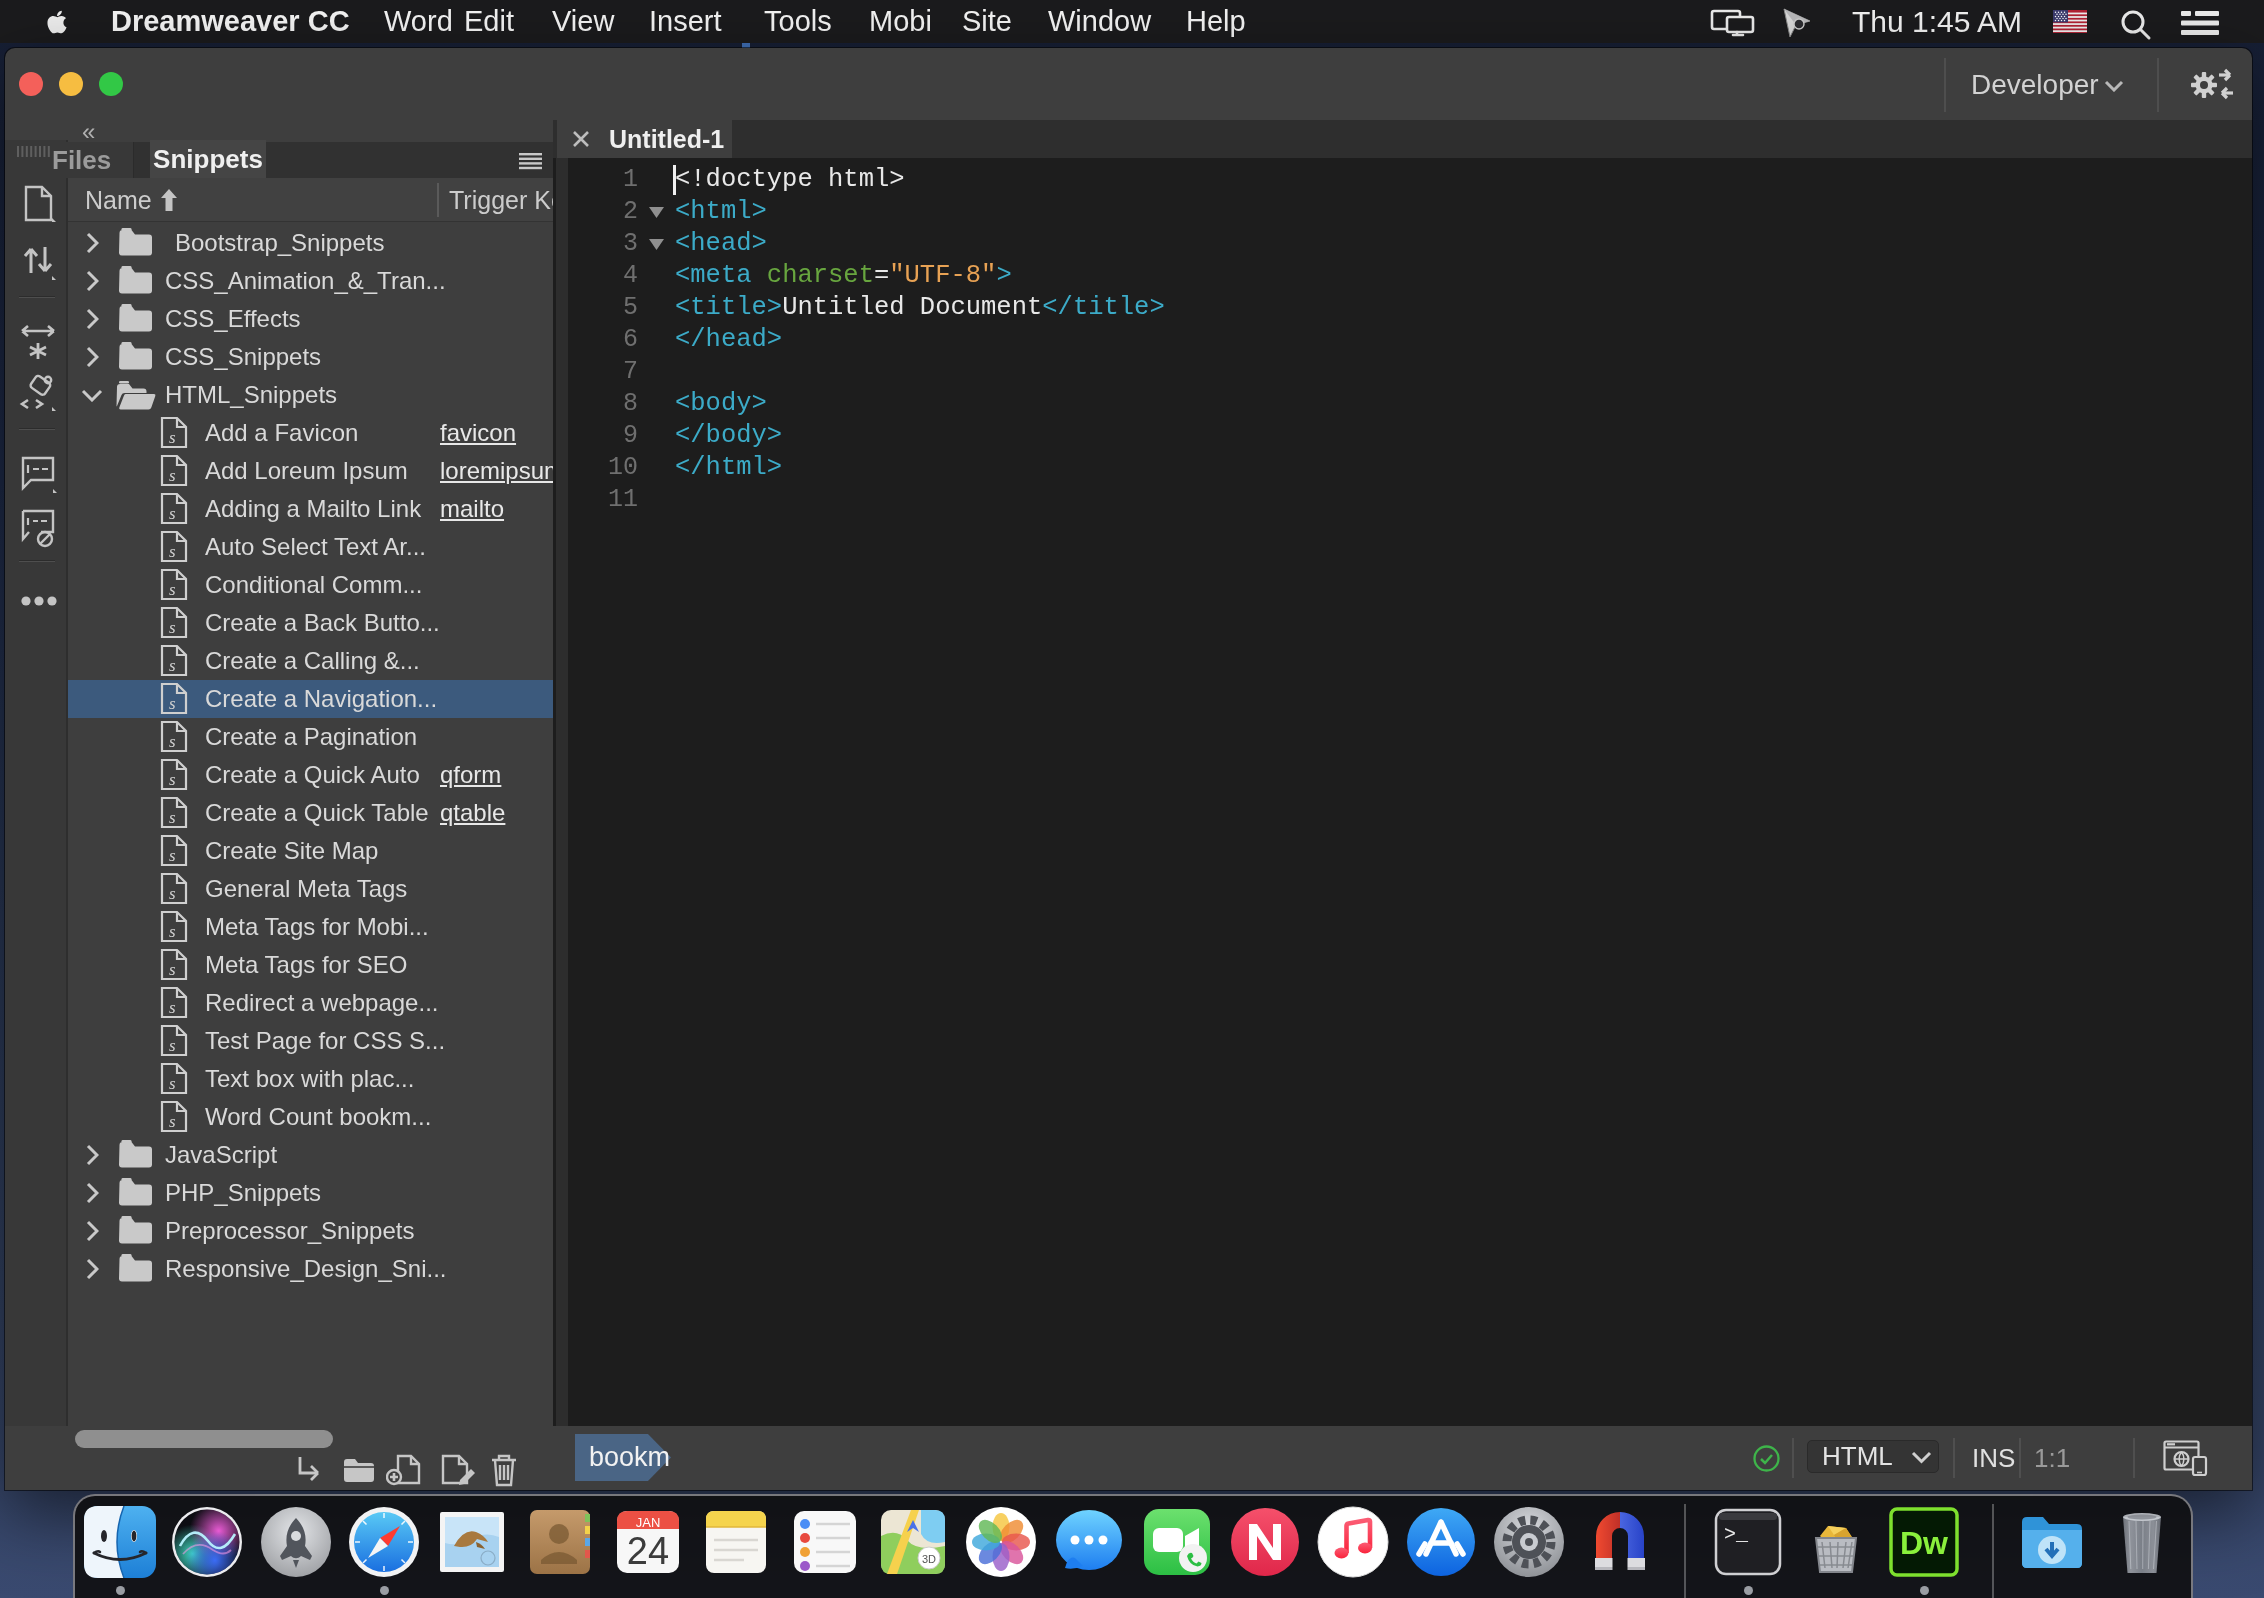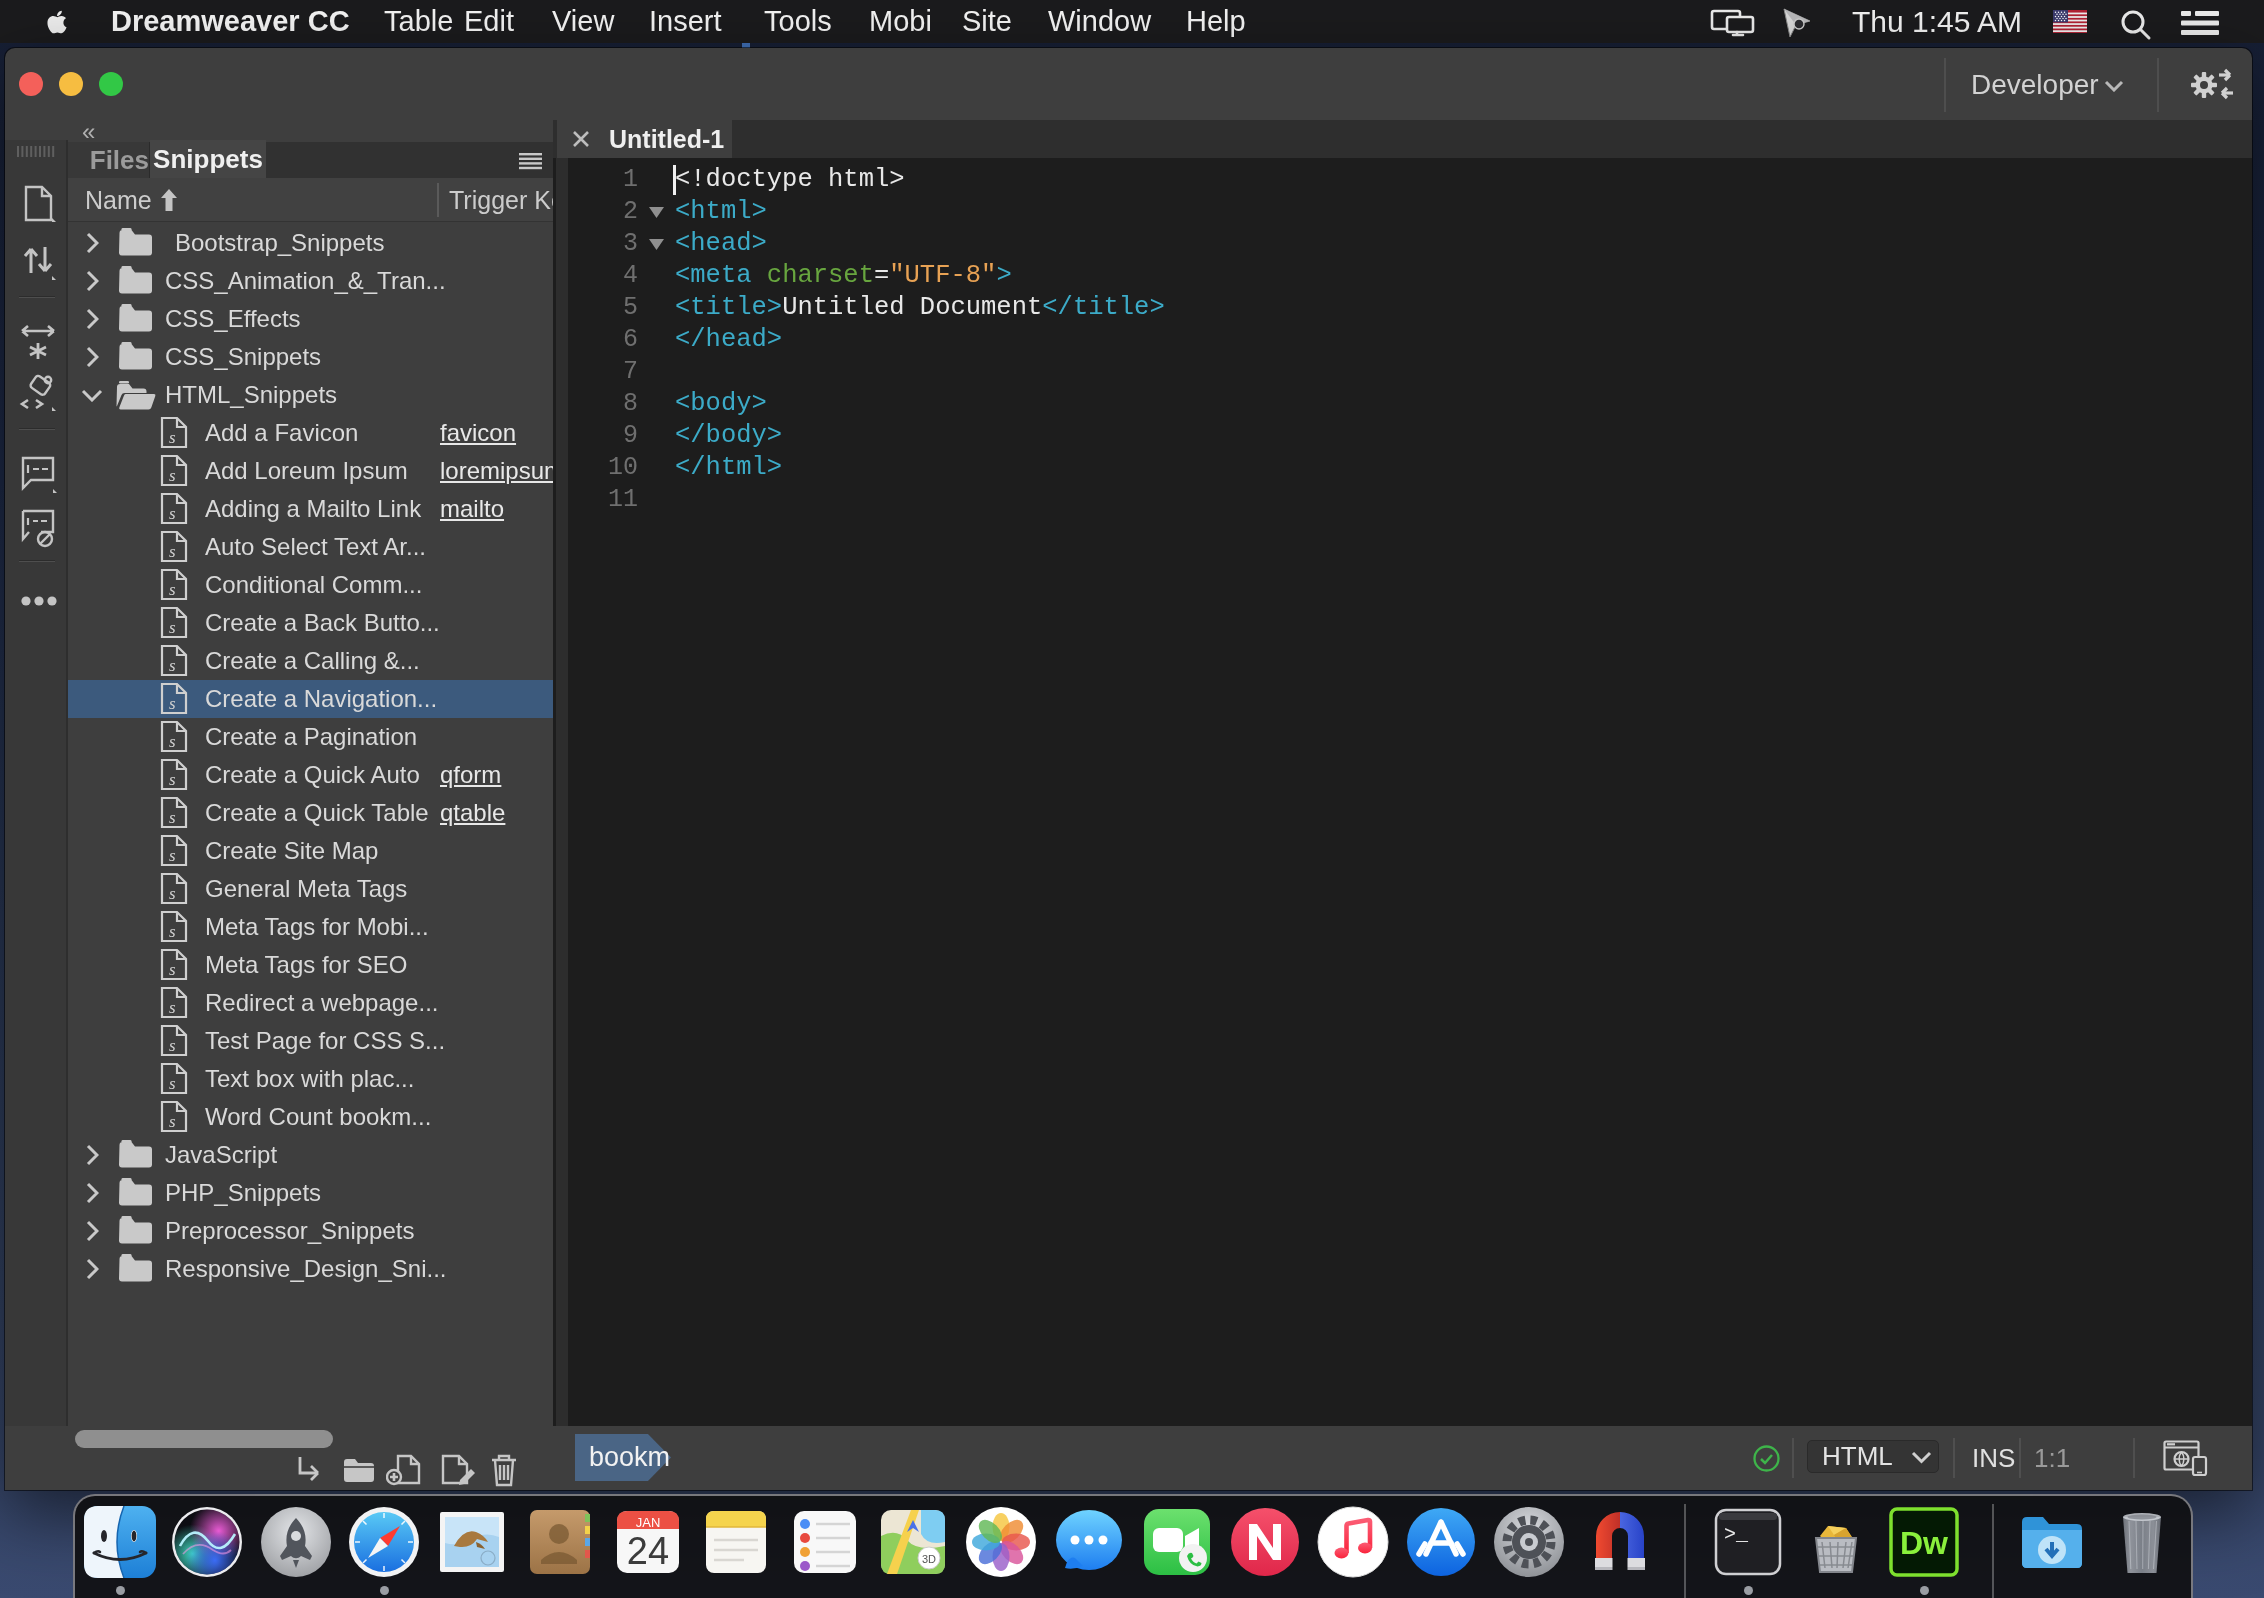--- a/index.html
+++ b/index.html
@@ -10,21 +10,21 @@
 .mono{font-family:"Liberation Mono",monospace}
 .row{position:absolute;height:38px;line-height:38px;font-size:24px;color:#d9d9d9;white-space:nowrap}
 .trig{position:absolute;height:38px;line-height:38px;font-size:24px;color:#e8e8e8;text-decoration:underline;white-space:nowrap;width:113px;overflow:hidden}
 </style></head><body>
 
 <div class="abs" style="left:0;top:0;width:2264px;height:43px;background:#1b1b1d;"></div>
 <svg class="abs" style="left:44px;top:9px" width="26" height="26" viewBox="0 0 384 512">
     <path fill="#ededed" d="M318.7 268.7c-.2-36.7 16.4-64.4 50-84.8-18.8-26.9-47.2-41.7-84.7-44.6-35.5-2.8-74.3 20.7-88.5 20.7-15 0-49.4-19.7-76.4-19.7C63.3 141.2 4 184.8 4 273.5q0 39.3 14.4 81.2c12.8 36.7 59 126.7 107.2 125.2 25.2-.6 43-17.9 75.8-17.9 31.8 0 48.3 17.9 76.4 17.9 48.6-.7 90.4-82.5 102.6-119.3-65.2-30.7-61.7-90-61.7-91.9zm-56.6-164.2c27.3-32.4 24.8-61.9 24-72.5-24.1 1.4-52 16.4-67.9 34.9-17.5 19.8-27.8 44.3-25.6 71.9 26.1 2 49.9-11.4 69.5-34.3z"></path>
   </svg>
 <div class="abs" style="left:111px;top:0;height:43px;line-height:43px;font-size:29px;font-weight:700;color:#f4f4f4">Dreamweaver CC</div>
-<div class="abs" style="left:384px;top:0;height:43px;line-height:43px;font-size:29px;font-weight:400;color:#f4f4f4">Table</div>
+<div class="abs" style="left:384px;top:0;height:43px;line-height:43px;font-size:29px;font-weight:400;color:#f4f4f4">Word</div>
 <div class="abs" style="left:464px;top:0;height:43px;line-height:43px;font-size:29px;font-weight:400;color:#f4f4f4">Edit</div>
 <div class="abs" style="left:552px;top:0;height:43px;line-height:43px;font-size:29px;font-weight:400;color:#f4f4f4">View</div>
 <div class="abs" style="left:649px;top:0;height:43px;line-height:43px;font-size:29px;font-weight:400;color:#f4f4f4">Insert</div>
 <div class="abs" style="left:764px;top:0;height:43px;line-height:43px;font-size:29px;font-weight:400;color:#f4f4f4">Tools</div>
 <div class="abs" style="left:869px;top:0;height:43px;line-height:43px;font-size:29px;font-weight:400;color:#f4f4f4">Mobi</div>
 <div class="abs" style="left:962px;top:0;height:43px;line-height:43px;font-size:29px;font-weight:400;color:#f4f4f4">Site</div>
 <div class="abs" style="left:1048px;top:0;height:43px;line-height:43px;font-size:29px;font-weight:400;color:#f4f4f4">Window</div>
 <div class="abs" style="left:1186px;top:0;height:43px;line-height:43px;font-size:29px;font-weight:400;color:#f4f4f4">Help</div>
 <svg class="abs" style="left:1710px;top:9px" width="48" height="28" viewBox="0 0 48 28" fill="none" stroke="#ececec" stroke-width="2.6">
 <rect x="2" y="2" width="28" height="18" rx="2"></rect>
@@ -163,21 +163,21 @@
 <circle cx="25" cy="31" r="7"></circle>
     <path d="M20 36 l10-10"></path>
   </svg>
 <div class="abs" style="left:19px;top:560px;width:36px;height:2px;background:#2c2c2c;border-bottom:1px solid #4e4e4e"></div>
 <svg class="abs" style="left:20px;top:594px" width="38" height="14" viewBox="0 0 38 14">
 <circle cx="6" cy="7" r="4.6" fill="#c4c4c4"></circle>
     <circle cx="19" cy="7" r="4.6" fill="#c4c4c4"></circle>
     <circle cx="32" cy="7" r="4.6" fill="#c4c4c4"></circle>
   </svg>
 <div class="abs" style="left:68px;top:142px;width:485px;height:36px;background:#313131"></div>
-<div class="abs" style="left:68px;top:142px;width:82px;height:36px;background:#383838;border-right:1px solid #2b2b2b;color:#9b9b9b;font-size:26px;font-weight:700;line-height:36px;text-align:right">Files</div>
+<div class="abs" style="left:52px;top:142px;width:82px;height:36px;background:#383838;border-right:1px solid #2b2b2b;color:#9b9b9b;font-size:26px;font-weight:700;line-height:36px;text-align:left">Files</div>
 <div class="abs" style="left:150px;top:140px;width:116px;height:38px;background:#454545;color:#f0f0f0;font-size:26px;font-weight:700;line-height:38px;text-align:center">Snippets</div>
 <svg class="abs" style="left:519px;top:153px" width="23" height="17" viewBox="0 0 23 17">
     <rect x="0" y="0.0" width="23" height="2.4" fill="#c9c9c9"></rect>
     <rect x="0" y="4.6" width="23" height="2.4" fill="#c9c9c9"></rect>
     <rect x="0" y="9.2" width="23" height="2.4" fill="#c9c9c9"></rect>
     <rect x="0" y="13.799999999999999" width="23" height="2.4" fill="#c9c9c9"></rect>
   </svg>
 <div class="abs" style="left:68px;top:178px;width:485px;height:44px;background:#414141;border-bottom:1px solid #333"></div>
 <div class="abs" style="left:85px;top:178px;height:44px;line-height:44px;font-size:25px;color:#cccccc">Name</div>
 <svg class="abs" style="left:160px;top:189px" width="18" height="22" viewBox="0 0 18 22">

